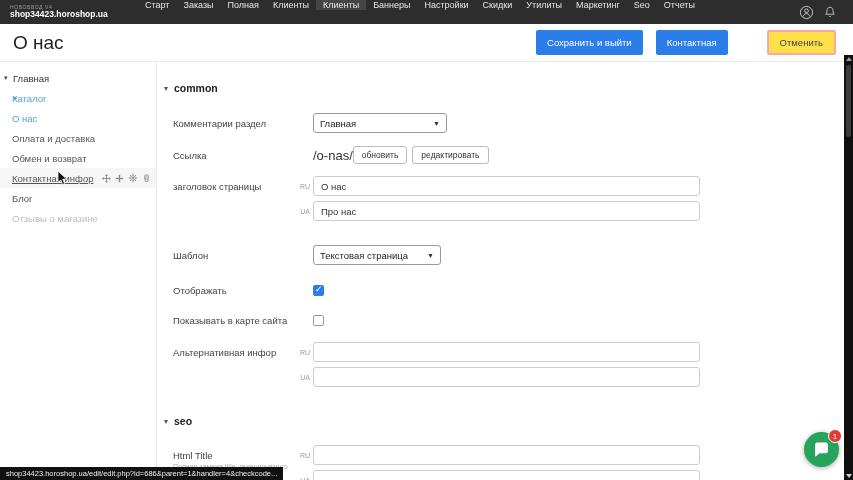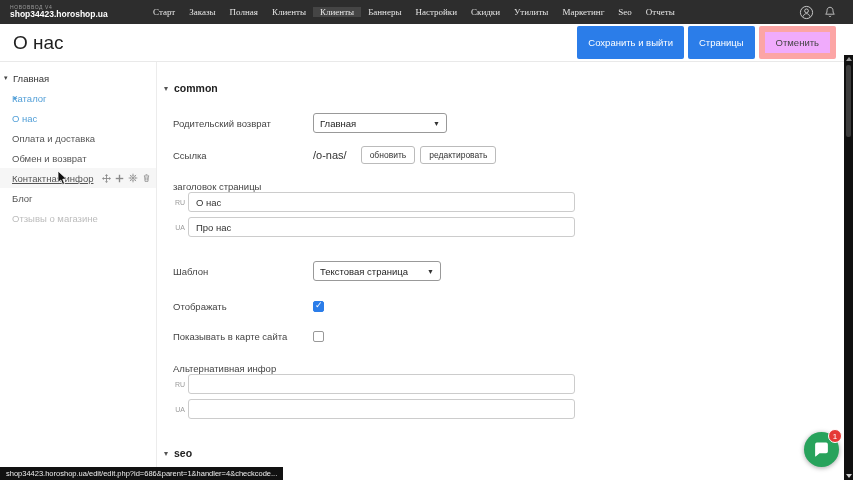--- a/index.html
+++ b/index.html
@@ -6,35 +6,35 @@
   body { margin:0; background:#ddd; }
   .screen{ position:relative; width:853px; height:480px; background:#fff; overflow:hidden;
            font-family:"Liberation Sans","DejaVu Sans",sans-serif; }
 
   
   .topbar{ position:absolute; top:0; left:0; right:0; height:24px; background:#2d2d2d;
            display:flex; align-items:center; z-index:30; }
   .logo{ margin-left:10px; width:112px; line-height:1.1; cursor:pointer; }
   .logo-top{ font-size:5px; color:#9a9a9a; letter-spacing:.6px; }
   .logo-main{ font-size:8.5px; font-weight:bold; color:#fff; white-space:nowrap; }
-  .topnav{ display:flex; margin-left:24px; height:100%; align-items:center;font-family:Liberation Serif, serif; }
+  .topnav{ display:flex; margin-left:16px; height:100%; align-items:flex-start; }
   .topnav span{ color:#e6e6e6; font-size:9px; padding:0 7px; display:flex; align-items:center; cursor:pointer; white-space:nowrap; }
   .topnav span.active{ background:#454545; }
   .topbar-icons{ margin-left:auto; margin-right:16px; display:flex; gap:9px; align-items:center; }
   .topbar-icons svg{ display:block; cursor:pointer; }
 
   
   .header{ position:absolute; top:24px; left:0; right:9px; height:38px; background:#fff;
            border-bottom:1px solid #e9e9e9; display:flex; align-items:center; }
   .page-title{ margin:0 0 0 13px; font-size:19px; font-weight:400; color:#1f1f1f; }
-  .actions{ margin-left:auto; margin-right:8px; display:flex; gap:4px; }
+  .actions{ margin-left:auto; margin-right:8px; display:flex; gap:13px; }
   .btn{ font-size:9.5px; border-radius:2px; padding:6px 11px; border:none; cursor:pointer;
         font-family:inherit; line-height:1; }
   .btn.blue{ background:#2b7de9; color:#fff; }
-  .btn.ghost{ background:#f0abfc; border:6px solid #fca5a5; color:#444; }
+  .btn.ghost{ background:#fde047; border:2px solid #fca5a5; color:#444;margin-left:26px; }
 
   
   .sidebar{ position:absolute; top:62px; left:0; width:157px; bottom:0; border-right:1px solid #ececec;
             padding-top:6px; background:#fff; }
   .tree-item{ height:20px; display:flex; align-items:center; font-size:9.5px; color:#555;
               padding-left:12px; position:relative; cursor:pointer; white-space:nowrap; }
   .tree-item .caret{ position:absolute; font-size:7px; color:#444; top:6px; }
   .tree-item.root{ padding-left:13px; color:#333; }
   .tree-item.root .caret{ left:4px; }
   .tree-item.child-caret .caret{ left:14px; color:#54a0d8; }
@@ -44,32 +44,32 @@
   .tree-item.hovered .ti-label{ text-decoration:underline; }
   .tree-tools{ position:absolute; right:5px; top:0; height:100%; display:flex; align-items:center; gap:4px; }
   .tree-tools svg{ display:block; cursor:pointer; }
 
   
   .content{ position:absolute; top:62px; left:158px; right:9px; bottom:0; overflow:hidden; background:#fff; }
   .section-h{ display:flex; align-items:center; gap:6px; margin:20px 0 0 6px;
               font-size:10.5px; font-weight:bold; color:#222; cursor:pointer; }
   .section-h .sc{ font-size:8px; color:#555; }
   .frow{ display:flex; align-items:center; margin-left:15px; }
-  .frow.top{ align-items:flex-start;flex-direction:column; }
+  .frow.top{ align-items:flex-start; }
   .flabel{ width:140px; font-size:9.5px; color:#444; flex-shrink:0; }
   .frow.top .flabel{ width:125px; padding-top:5px; }
   .lstack .lrow{ display:flex; align-items:center; margin-bottom:5px; }
   .lang{ width:12px; margin-right:3px; font-size:7px; color:#9a9a9a; text-align:right; flex-shrink:0; }
   input.txt{ width:387px; height:20px; border:1px solid #ccc; border-radius:3px; font-size:9.5px;
              padding:0 7px; color:#333; font-family:inherit; outline:none; }
   .sel{ height:20px; border:1px solid #999; border-radius:3px; display:flex; align-items:center;
         padding:0 6px; font-size:9.5px; color:#222; background:#fff; cursor:pointer; }
   .sel .arrow{ margin-left:auto; font-size:7px; color:#333; padding-left:6px; }
   .sel.w1{ width:134px; } .sel.w2{ width:128px; }
-  .linkpath{ font-size:11px; color:#333; margin-right:14px; }
+  .linkpath{ font-size:13px; color:#333; margin-right:0; }
   .sbtn{ height:18px; padding:0 8px; font-size:8.5px; border:1px solid #bbb; border-radius:3px;
          background:#fff; color:#333; margin-right:5px; cursor:pointer; font-family:inherit; }
   .cb{ width:11px; height:11px; border:1px solid #999; border-radius:2px; background:#fff;
        position:relative; cursor:pointer; }
   .cb.checked{ background:#2b7de9; border-color:#2b7de9; }
   .cb.checked::after{ content:"✓"; position:absolute; left:1px; top:-2px; color:#fff; font-size:9px; }
   .hint{ font-size:7px; color:#aaa; width:130px; line-height:1.25; margin-top:2px; }
 
   
   .mt-r1{ margin-top:19px; } .mt-r2{ margin-top:13px; } .mt-r3{ margin-top:12px; }
@@ -137,21 +137,21 @@
           <path d="M6.8 12.4a1.3 1.3 0 0 0 2.4 0"></path>
         </svg>
       </span>
     </div>
   </div>
 
   <div class="header">
     <h1 class="page-title">О нас</h1>
     <div class="actions">
       <button class="btn blue">Сохранить и выйти</button>
-      <button class="btn blue">Страницы</button>
+      <button class="btn blue">Контактная</button>
       <button class="btn ghost">Отменить</button>
     </div>
   </div>
 
   <aside class="sidebar">
     <div class="tree-item root">
       <span class="caret">▾</span>
       <span class="ti-label">Главная</span>
     </div>
     <div class="tree-item child-caret blue">
@@ -210,21 +210,21 @@
   </aside>
 
   <main class="content">
 
     <div class="section-h">
       <span class="sc">▾</span>
       <span>common</span>
     </div>
 
     <div class="frow mt-r1">
-      <div class="flabel">Родительский возврат</div>
+      <div class="flabel">Комментарии раздел</div>
       <div class="sel w1">
         <span>Главная</span>
         <span class="arrow">▼</span>
       </div>
     </div>
 
     <div class="frow mt-r2">
       <div class="flabel">Ссылка</div>
       <span class="linkpath">/o-nas/</span>
       <button class="sbtn">обновить</button>

